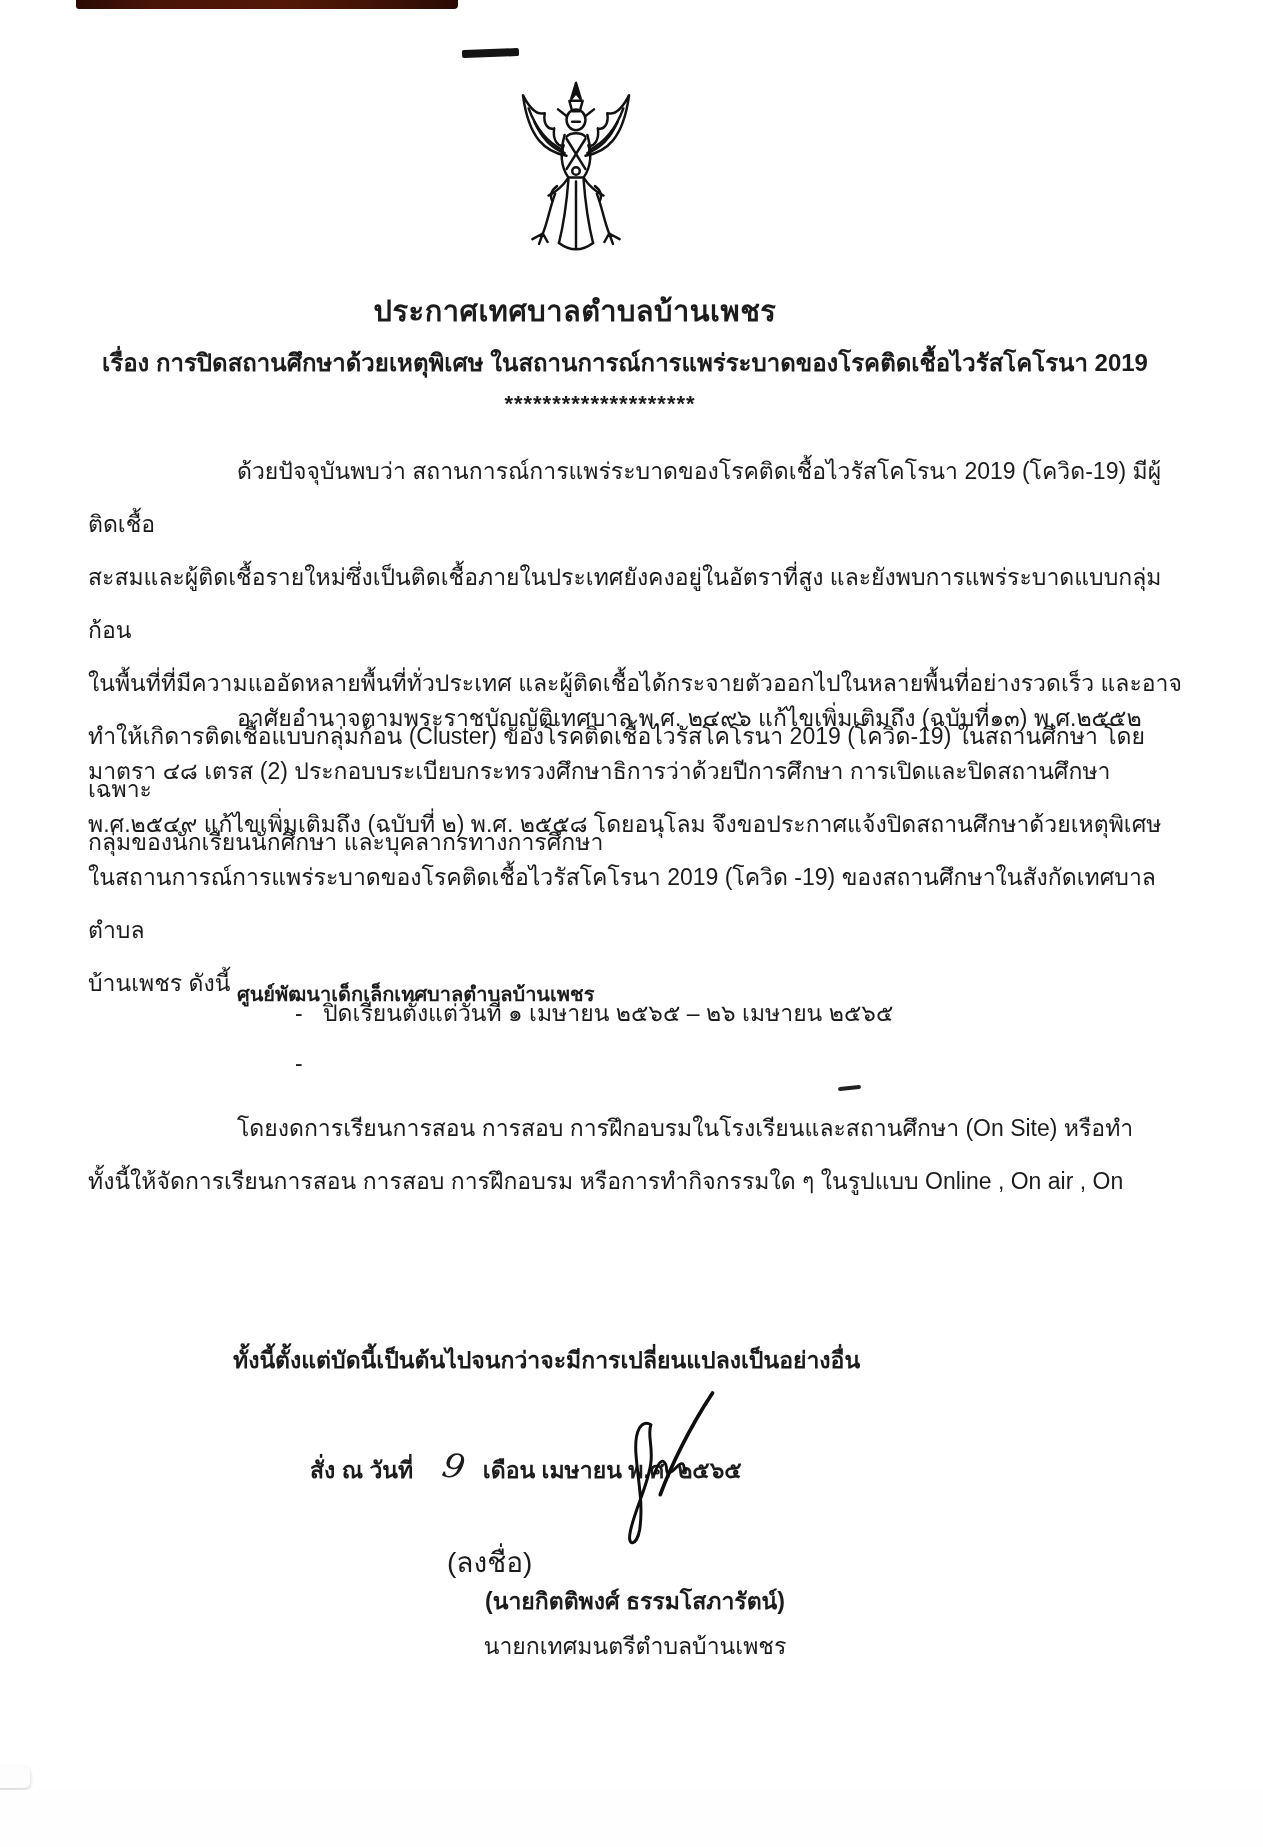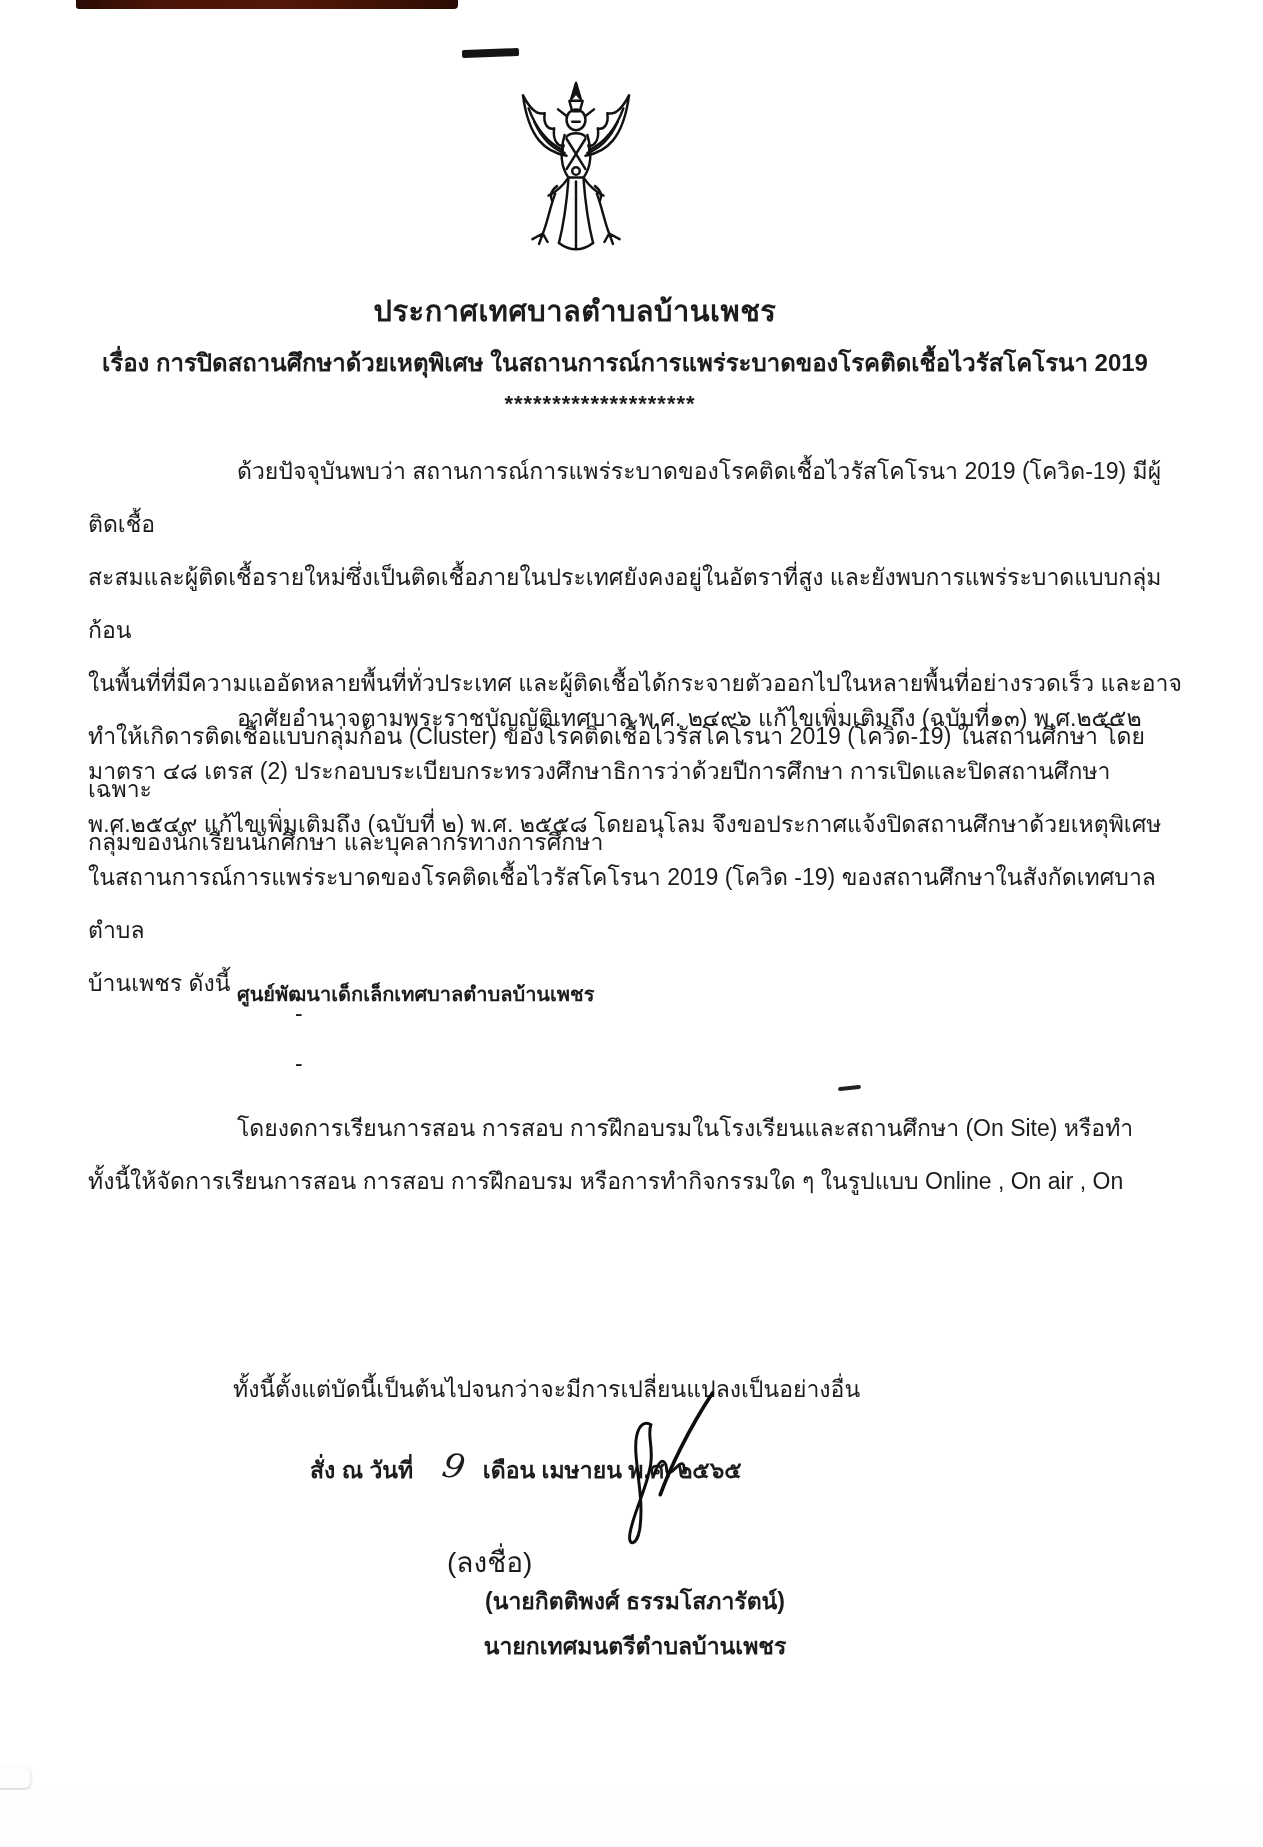--- a/index.html
+++ b/index.html
@@ -30,28 +30,28 @@
   .doc-stars{left:0;top:391px;width:1200px;text-align:center;
     font-size:22px;font-weight:700;letter-spacing:1px;}
   
   .textblock{left:88px;width:1096px;font-size:23px;}
   .pline{min-height:53px;line-height:53px;}
   .indent{text-indent:149px;}
   .section-head{left:237px;top:978px;font-size:20px;font-weight:700;
     text-underline-offset:6px;}
   .bullet{left:295px;width:820px;font-size:23px;line-height:50px;display:flex;}
   .bullet .marker{width:28px;}
-  .p4line{left:233px;top:1342px;font-size:23px;font-weight:400;margin-top:29px;}
+  .p4line{left:233px;top:1342px;font-size:23px;font-weight:700;}
   .order-line{left:310px;top:1446px;font-size:23px;font-weight:600;display:flex;align-items:baseline;}
   .order-line .gap1{margin:0 14px 0 10px;}
   .hand-day{font-style:italic;font-size:34px;transform:rotate(12deg);
     display:inline-block;font-family:"DejaVu Serif",serif;font-weight:400;margin:0 18px 0 6px;}
   .sig-label{left:447px;top:1540px;font-size:28px;}
   .sig-name{left:435px;top:1583px;width:400px;text-align:center;font-size:23px;font-weight:600;}
-  .sig-pos{left:435px;top:1628px;width:400px;text-align:center;font-size:23px;font-weight:700;}
+  .sig-pos{left:435px;top:1628px;width:400px;text-align:center;font-size:23px;font-weight:400;}
   
   .footer{left:0;top:1790px;width:1263px;height:57px;background:#fefefe;}
 </style>
 </head>
 <body>
 
 <div class="abs top-strip"></div>
 <div class="abs fold-line"></div>
 <div class="abs tick-mark"></div>
 <div class="abs corner-chip"></div>
@@ -112,20 +112,21 @@
   <div class="pline indent">อาศัยอำนาจตามพระราชบัญญัติเทศบาล พ.ศ. ๒๔๙๖ แก้ไขเพิ่มเติมถึง (ฉบับที่๑๓) พ.ศ.๒๕๕๒</div>
   <div class="pline">มาตรา ๔๘ เตรส (2)  ประกอบบระเบียบกระทรวงศึกษาธิการว่าด้วยปีการศึกษา การเปิดและปิดสถานศึกษา</div>
   <div class="pline">พ.ศ.๒๕๔๙ แก้ไขเพิ่มเติมถึง (ฉบับที่ ๒) พ.ศ. ๒๕๕๘  โดยอนุโลม จึงขอประกาศแจ้งปิดสถานศึกษาด้วยเหตุพิเศษ</div>
   <div class="pline">ในสถานการณ์การแพร่ระบาดของโรคติดเชื้อไวรัสโคโรนา 2019 (โควิด -19)  ของสถานศึกษาในสังกัดเทศบาลตำบล</div>
   <div class="pline">บ้านเพชร  ดังนี้</div>
 </div>
 
 <div class="abs section-head">ศูนย์พัฒนาเด็กเล็กเทศบาลตำบลบ้านเพชร</div>
 <div class="abs bullet" style="top:988px">
   <span class="marker">-</span>
+  <span>ปิดเรียนตั้งแต่วันที่  ๑  เมษายน ๒๕๖๕ – ๒๖ เมษายน ๒๕๖๕</span>
 </div>
 <div class="abs bullet" style="top:1038px">
   <span class="marker">-</span>
 </div>
 
 <div class="abs textblock" style="top:1102px">
   <div class="pline indent">โดยงดการเรียนการสอน การสอบ การฝึกอบรมในโรงเรียนและสถานศึกษา (On   Site)   หรือทำ</div>
   <div class="pline">ทั้งนี้ให้จัดการเรียนการสอน การสอบ การฝึกอบรม หรือการทำกิจกรรมใด ๆ ในรูปแบบ Online , On air , On</div>
 </div>
 

